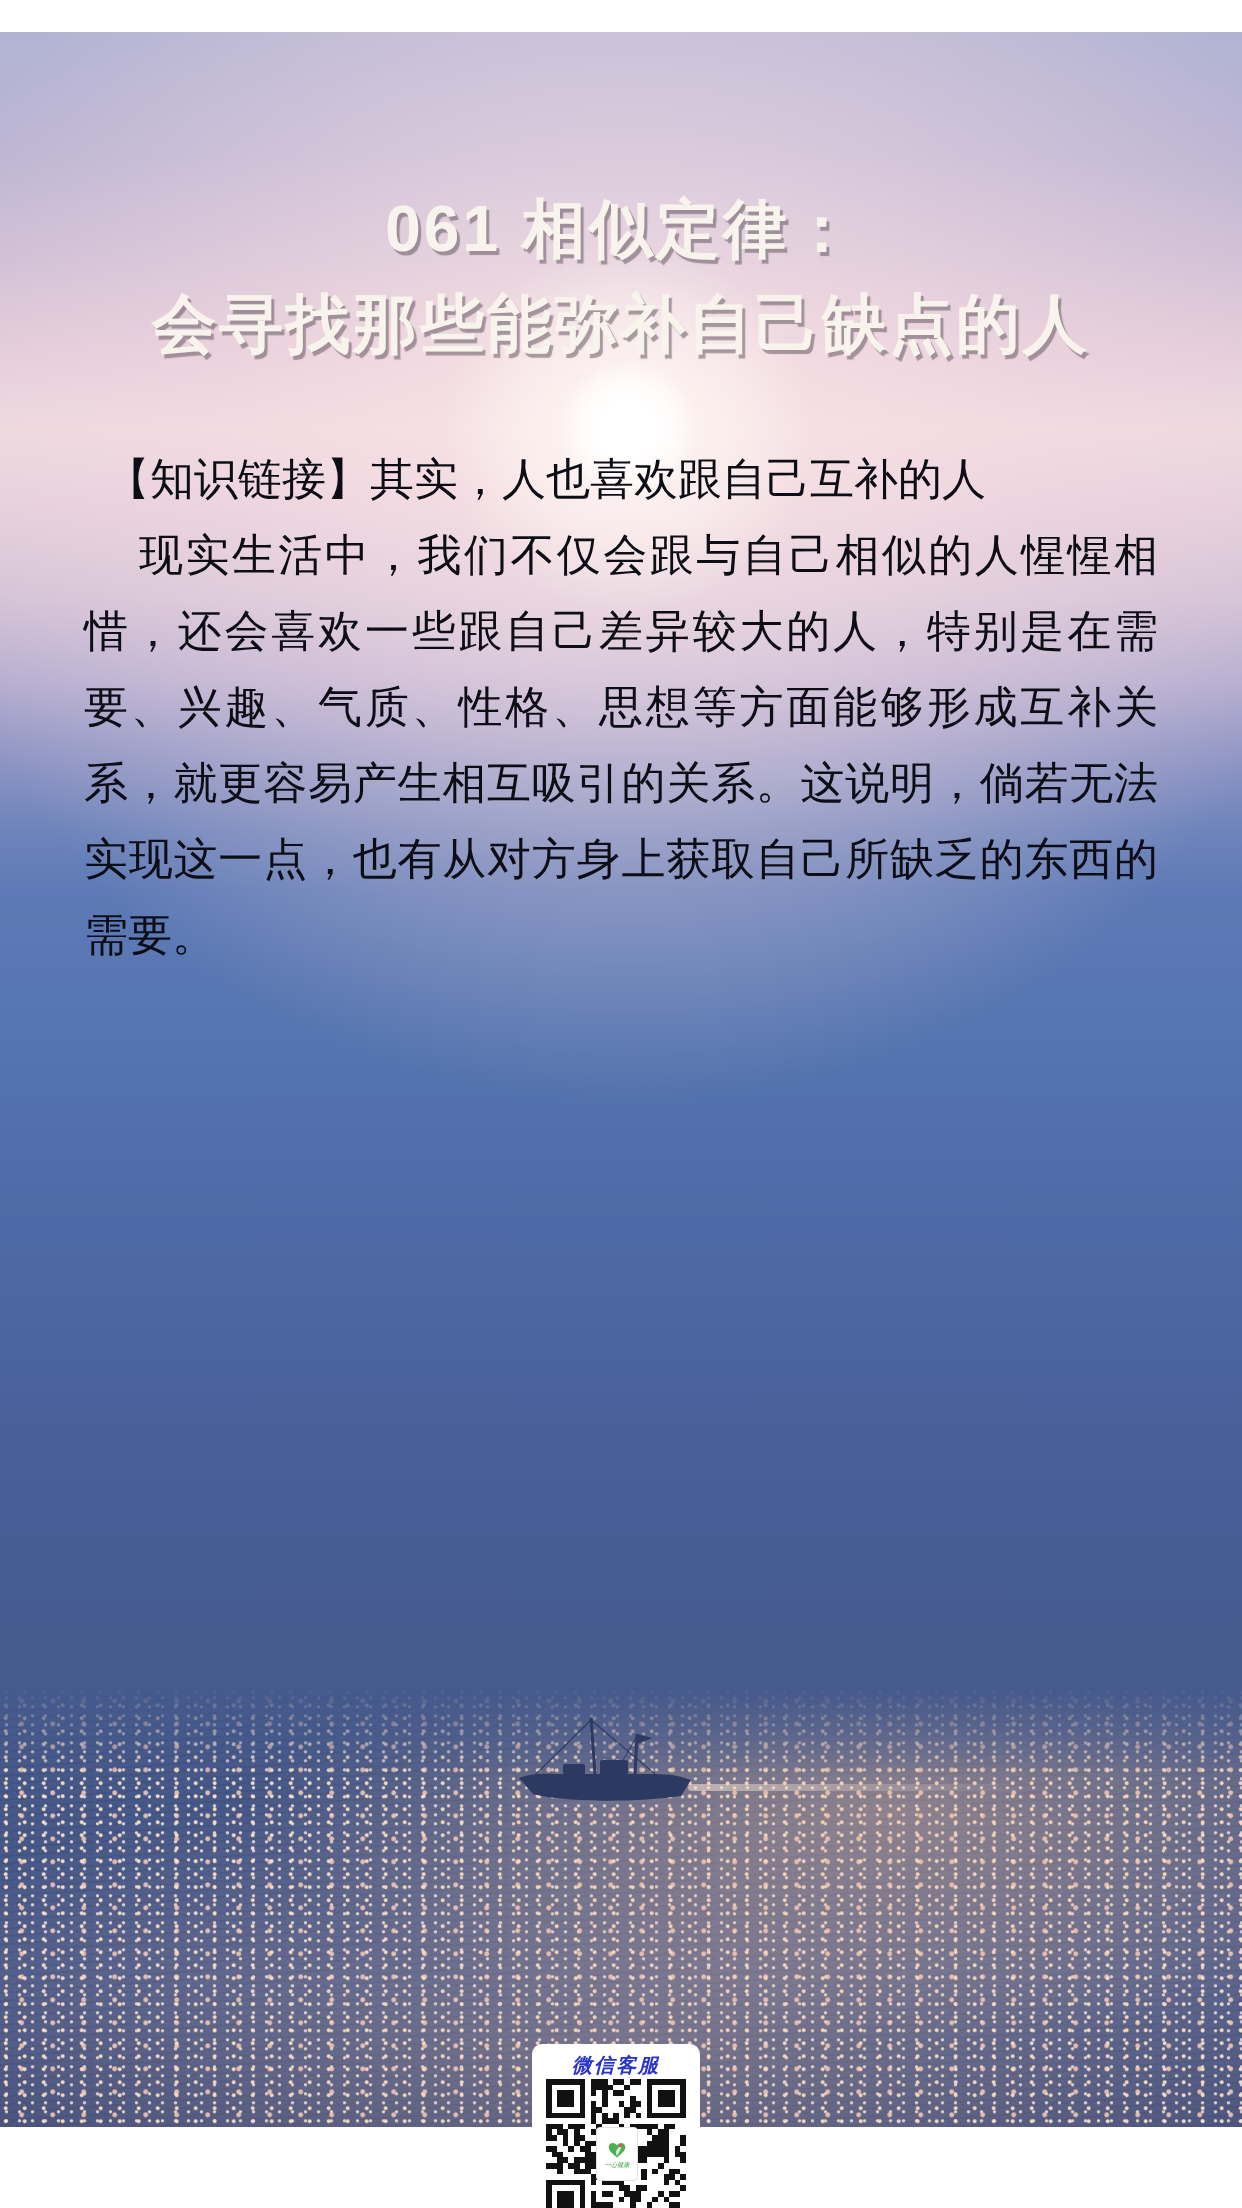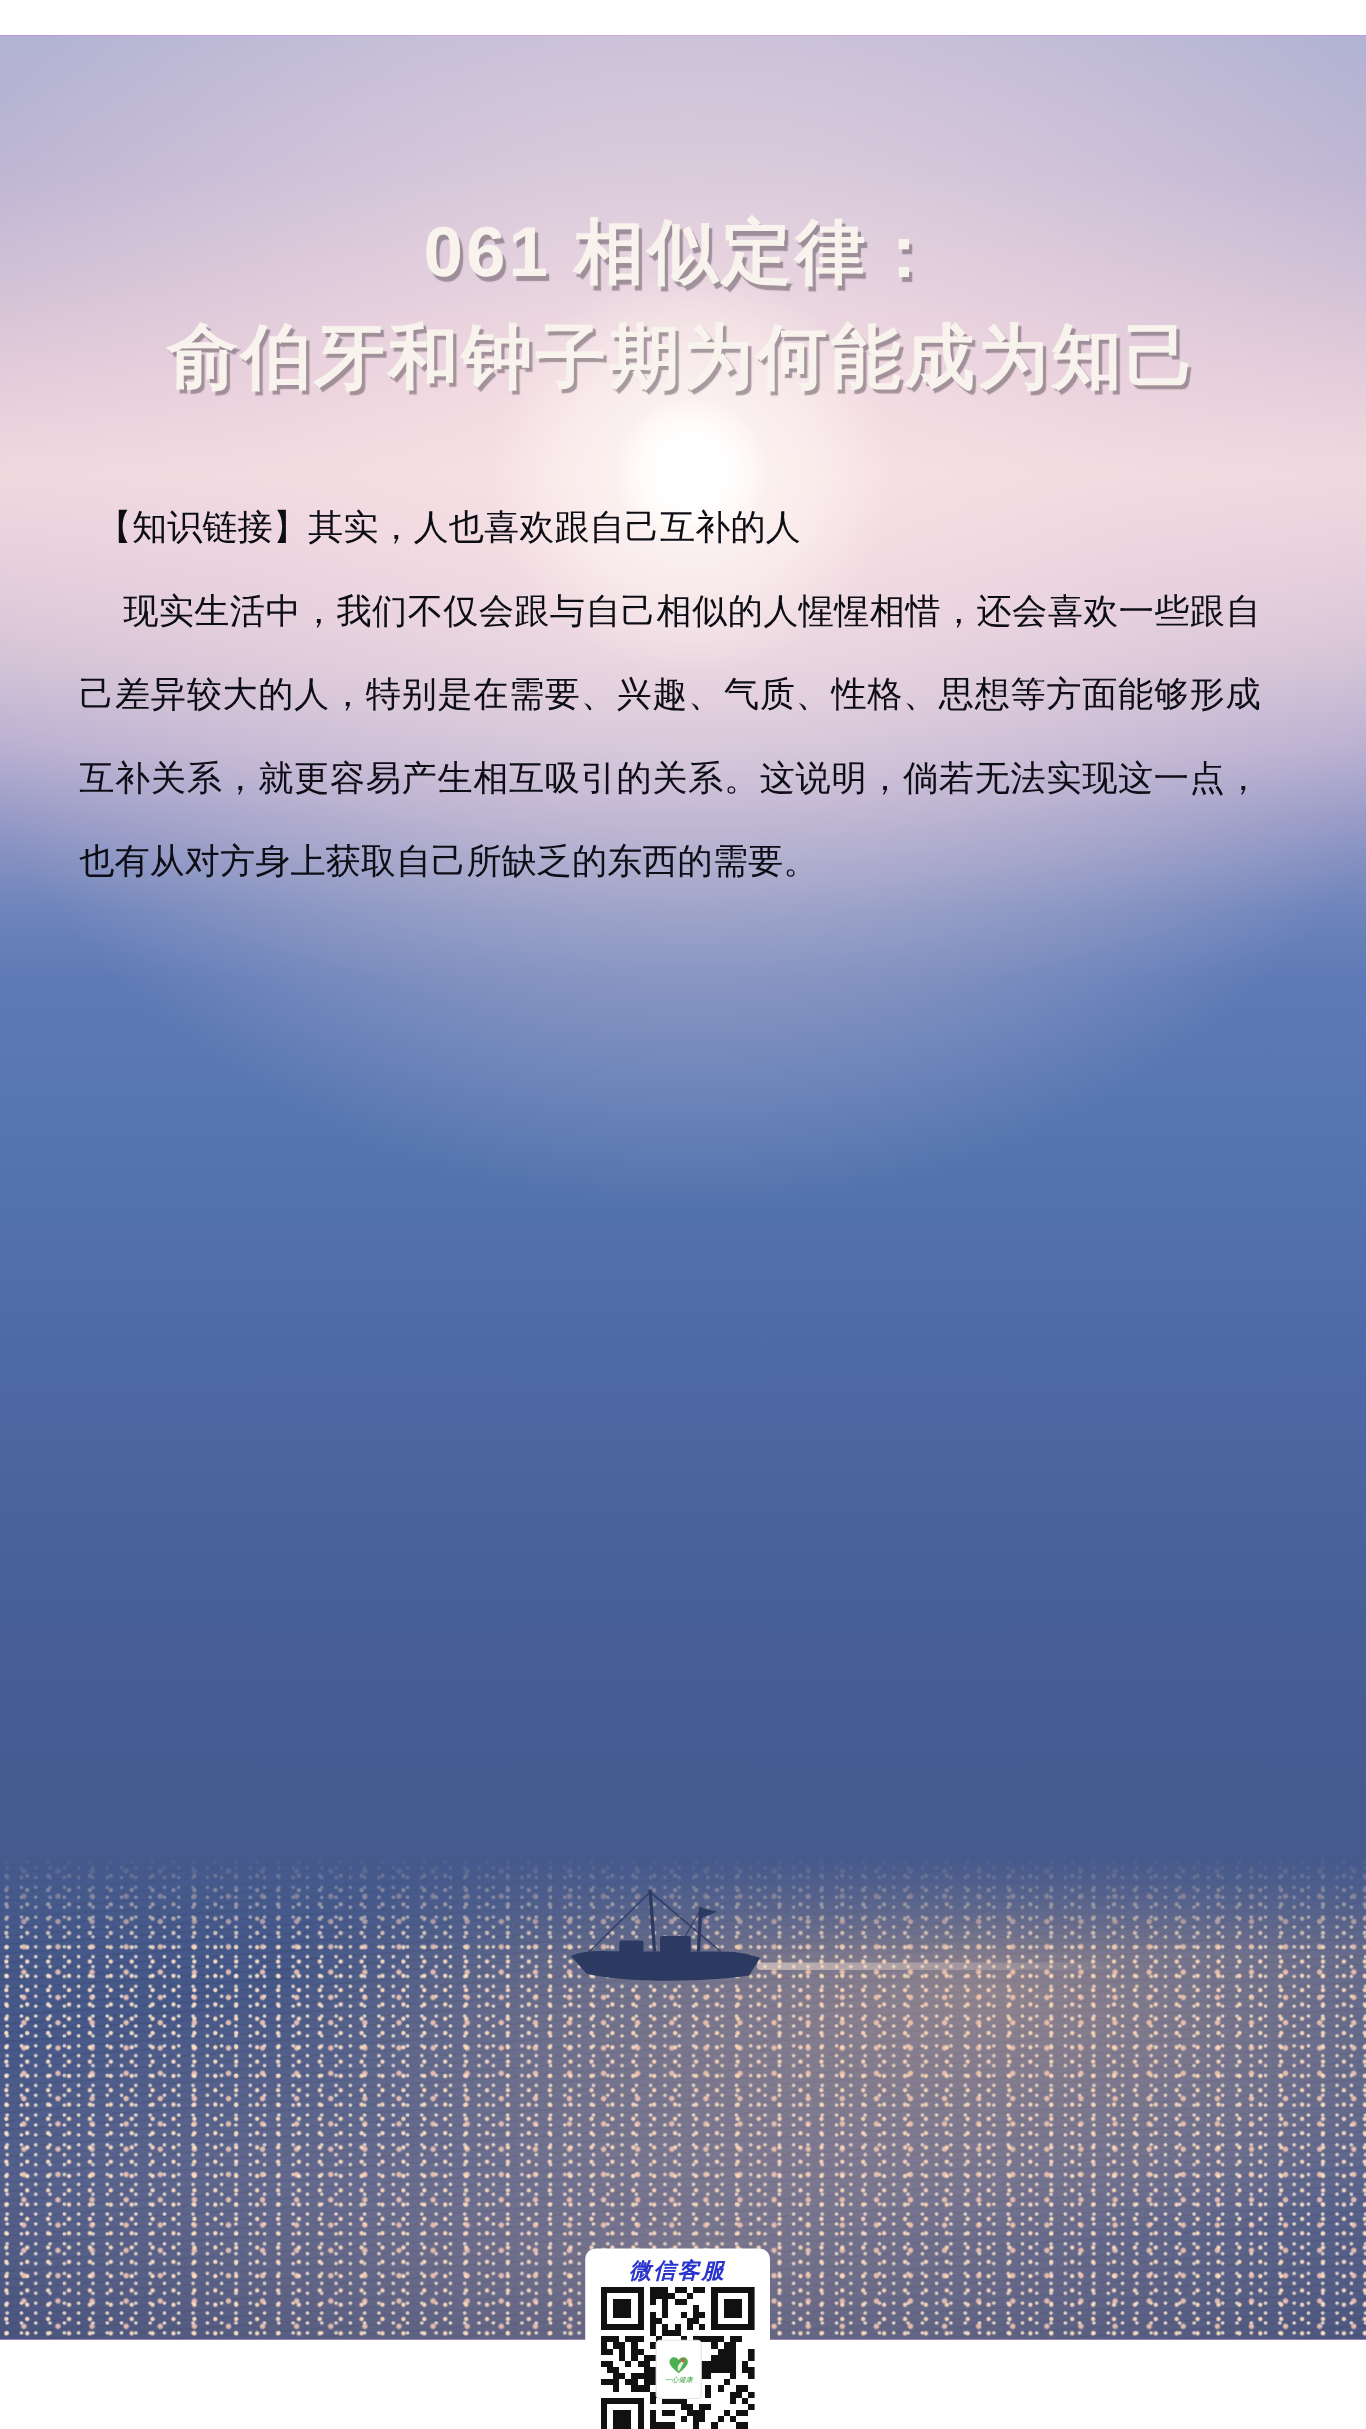--- a/index.html
+++ b/index.html
@@ -49,22 +49,22 @@
   }
   .boat{position:absolute;left:505px;top:1680px;width:200px;height:95px;}
   
   .title{
     position:absolute;left:0;top:150px;width:1242px;text-align:center;
     font-size:64px;font-weight:bold;letter-spacing:3px;line-height:95px;
     color:#f8f3ec;text-shadow:3px 4px 1px rgba(100,88,96,0.55),0 0 1px rgba(255,255,255,0.6);
   }
   
   .article{
-    position:absolute;left:72px;top:409px;width:1074px;
-    font-size:32px;line-height:76px;color:#0d0d15;
+    position:absolute;left:84px;top:409px;width:1074px;
+    font-size:44px;line-height:76px;color:#0d0d15;
     text-align:justify;text-justify:inter-character;
   }
   .article p{margin:0;}
   .p-bracket{text-indent:0.5em;}
   .p-indent{text-indent:1.25em;}
   
   .white-band{position:absolute;left:0;top:2095px;width:1242px;height:113px;background:#ffffff;}
   .qr-panel{
     position:absolute;left:532px;top:2012px;width:168px;height:196px;
     background:#ffffff;border-radius:10px;text-align:center;font-style:italic;
@@ -102,21 +102,21 @@
         <path d="M132,22 l15,4 l-15,6 z" stroke="none"></path>
         <rect x="95" y="48" width="28" height="15" rx="2" stroke="none"></rect>
         <rect x="58" y="52" width="22" height="11" rx="2" stroke="none"></rect>
         <path d="M14,66 C30,60 42,62 62,62 L150,62 C168,62 178,65 186,68 L176,84 C130,91 58,90 28,82 Z" stroke="none"></path>
       </g>
     </svg>
   </div>
 
   <div class="title">
     <div>061 相似定律：</div>
-    <div>俞伯牙和钟子期为何能成为知己</div>
+    <div>会寻找那些能弥补自己缺点的人</div>
   </div>
 
   <div class="article">
     <p class="p-bracket">【知识链接】其实，人也喜欢跟自己互补的人</p>
     <p class="p-indent">现实生活中，我们不仅会跟与自己相似的人惺惺相惜，还会喜欢一些跟自己差异较大的人，特别是在需要、兴趣、气质、性格、思想等方面能够形成互补关系，就更容易产生相互吸引的关系。这说明，倘若无法实现这一点，也有从对方身上获取自己所缺乏的东西的需要。</p>
   </div>
 
   <div class="white-band"></div>
 
   <div class="qr-panel">

